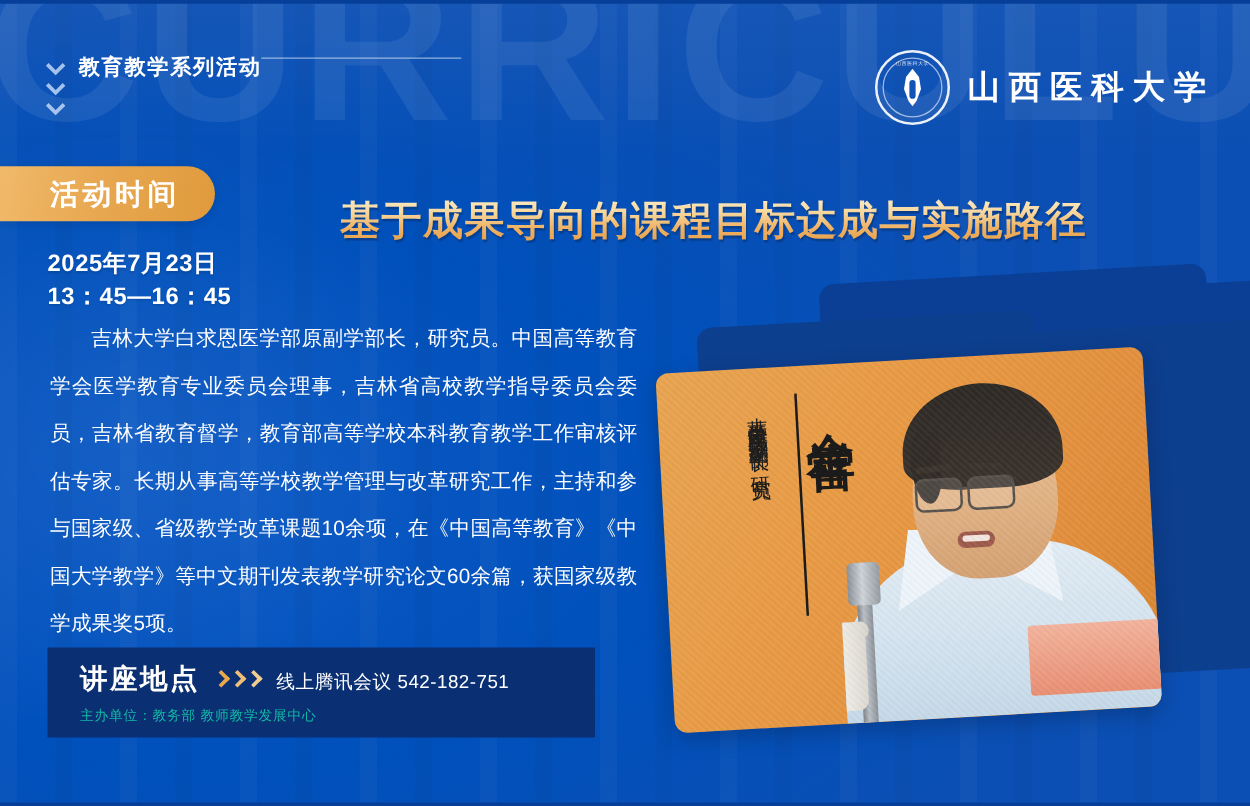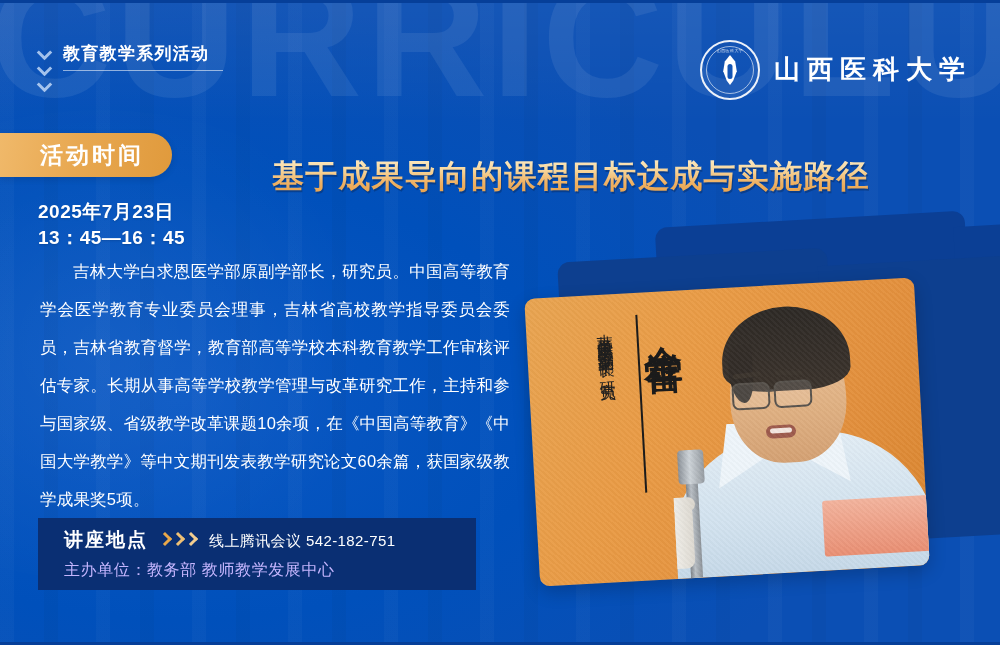--- a/index.html
+++ b/index.html
@@ -104,21 +104,20 @@
     content:"";
     position:absolute;
     left:1px; top:0px;
     width:8px; height:8px;
     border-right:3px solid rgba(190,214,246,0.85);
     border-bottom:3px solid rgba(190,214,246,0.85);
     transform: rotate(45deg);
   }
   .header-lines {
     display:flex;
-    flex-direction:column;
   }
   .header-line {
     color:#ffffff;
     font-size:17px;
     font-weight:700;
     letter-spacing:1.3px;
     line-height:24px;
     white-space:nowrap;
   }
   .header-rule {
@@ -284,21 +283,21 @@
     padding-left:26px;
     box-sizing:border-box;
   }
   .info-row1 {
     display:flex;
     align-items:baseline;
     gap:12px;
   }
   .info-title {
     color:#ffffff;
-    font-size:19px;
+    font-size:22px;
     font-weight:700;
     letter-spacing:2px;
   }
   .arrows {
     display:flex;
     gap:2px;
     position:relative;
     top:-2px;
   }
   .arrow {
@@ -316,22 +315,22 @@
   }
   .arrow:nth-child(1)::before { border-color:#e9a84a; }
   .arrow:nth-child(2)::before { border-color:#efc074; }
   .arrow:nth-child(3)::before { border-color:#f2cd90; }
   .info-venue {
     color:#ffffff;
     font-size:15px;
     letter-spacing:0.4px;
   }
   .info-row2 {
-    color:#c4b5fd;
-    font-size:16px;
+    color:#14b8a6;
+    font-size:11px;
     letter-spacing:0.6px;
     margin-top:7px;
   }
 
   
   .card-stack {
     position:absolute;
     left:505px;
     top:215px;
     width:495px;

